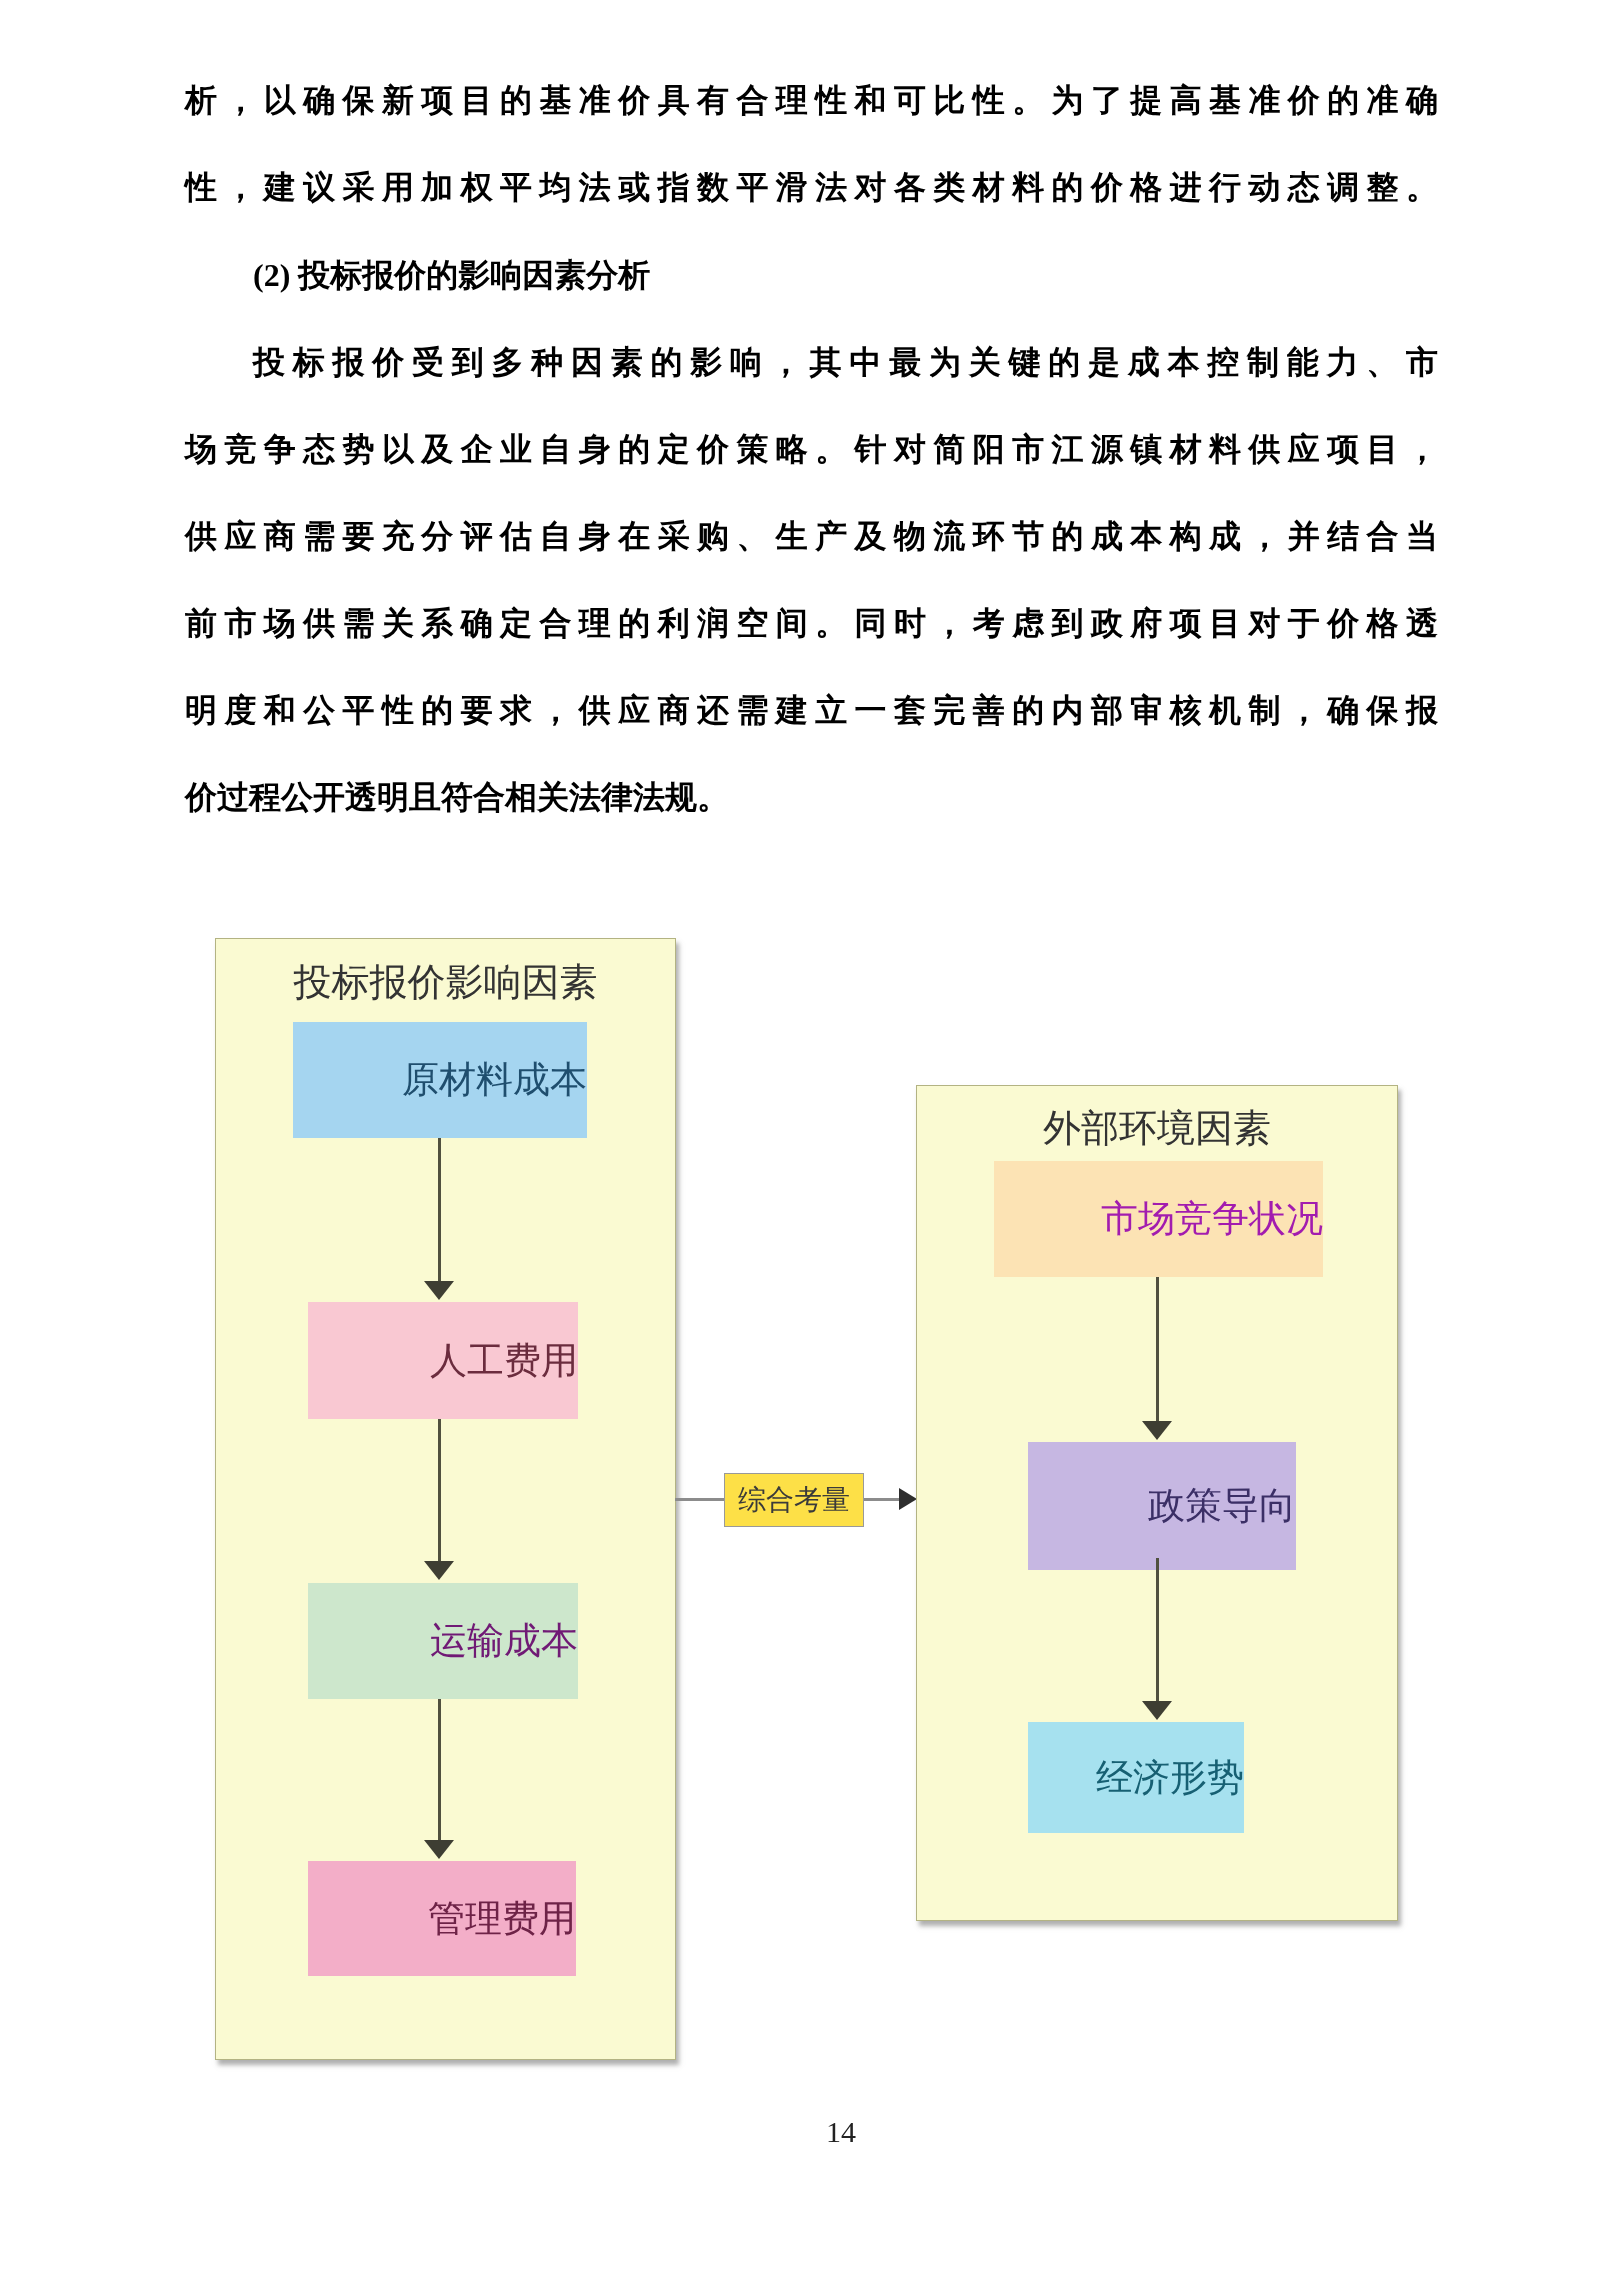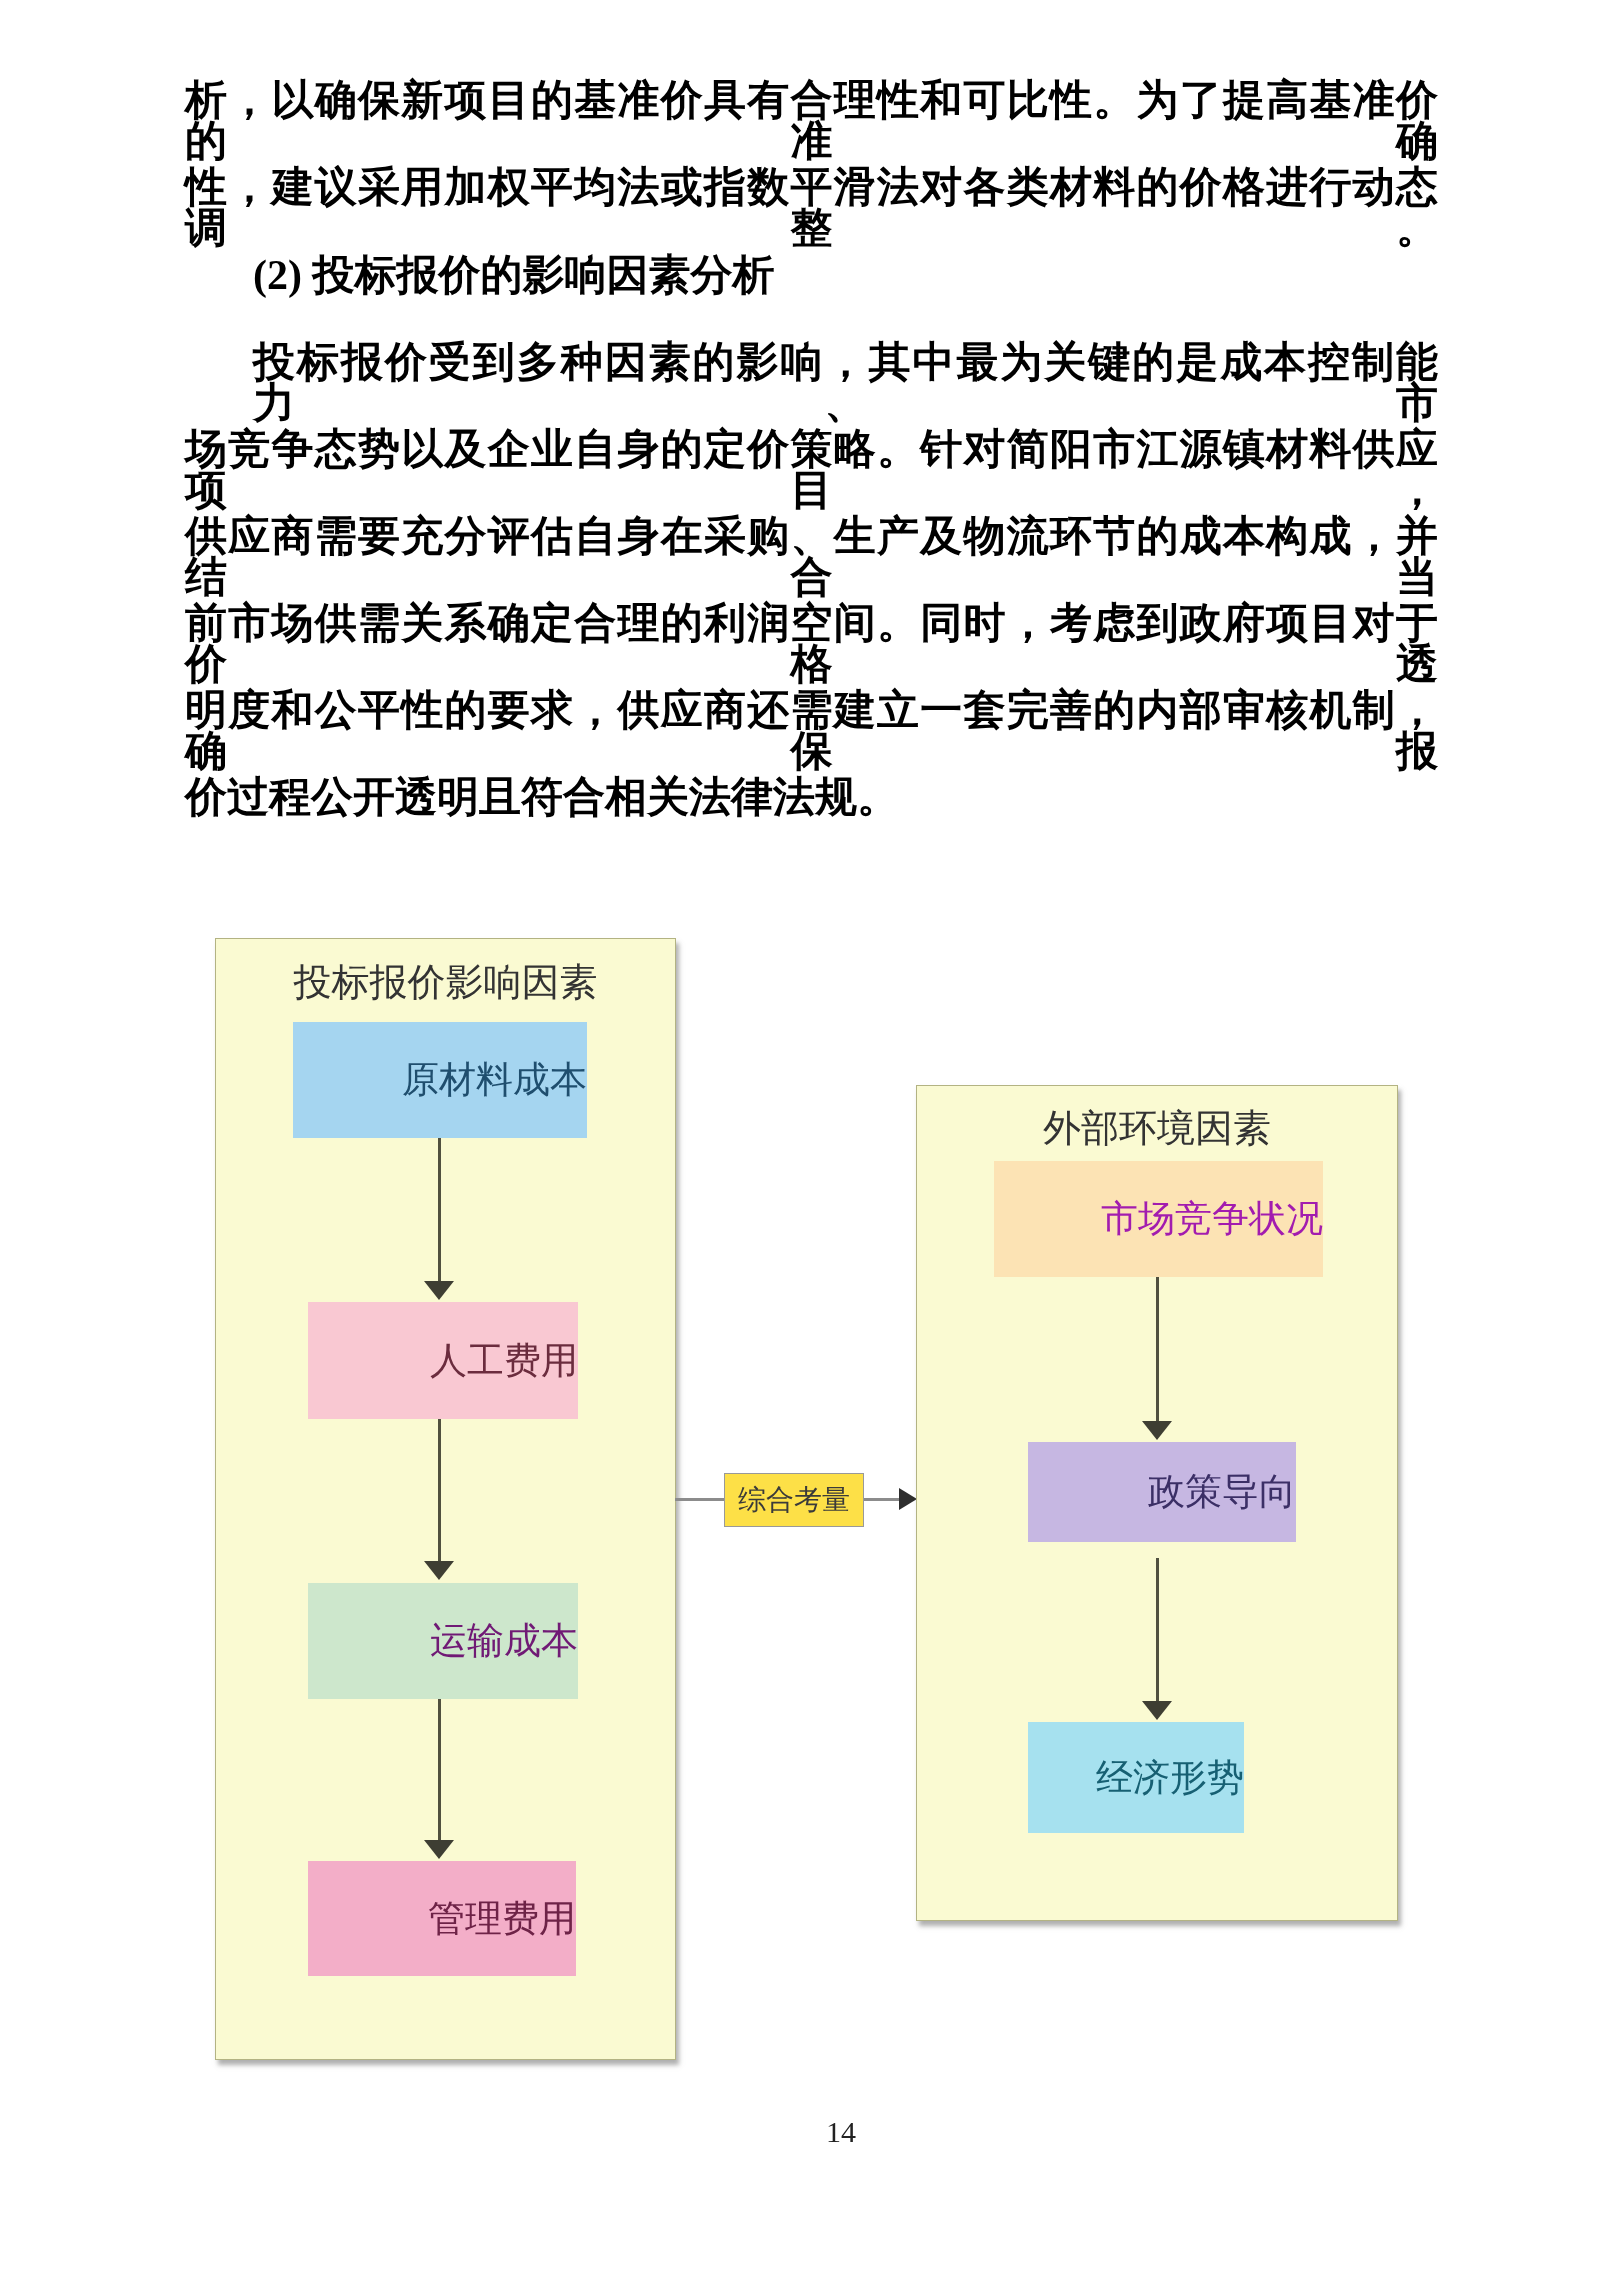--- a/index.html
+++ b/index.html
@@ -9,21 +9,21 @@
     height:2295px;
     background:#ffffff;
     overflow:hidden;
     font-family:"Liberation Serif","DejaVu Serif",serif;
   }
   
   .tline{
     position:absolute;
     left:185px;
     width:1253px;
-    font-size:42px;
+    font-size:32px;
     line-height:41px;
     font-weight:bold;
     color:#000;
     white-space:nowrap;
   }
   .tline.j{
     white-space:normal;
     text-align:justify;
     text-align-last:justify;
     text-justify:inter-character;
@@ -161,21 +161,21 @@
   <div class="dcontainer" style="left:916px;top:1085px;width:482px;height:836px">
     <div class="ctitle" style="top:17px">外部环境因素</div>
 
     <div class="node node-orange" style="left:77px;top:75px;width:329px;height:116px">
       <span>市场竞争状况</span>
     </div>
 
     <div class="vline" style="left:239px;top:191px;height:145px"></div>
     <div class="ah-down" style="left:225px;top:335px"></div>
 
-    <div class="node node-purple" style="left:111px;top:356px;width:268px;height:100px">
+    <div class="node node-purple" style="left:111px;top:356px;width:268px;height:128px">
       <span>政策导向</span>
     </div>
 
     <div class="vline" style="left:239px;top:472px;height:144px"></div>
     <div class="ah-down" style="left:225px;top:615px"></div>
 
     <div class="node node-cyan" style="left:111px;top:636px;width:216px;height:111px">
       <span>经济形势</span>
     </div>
   </div>

